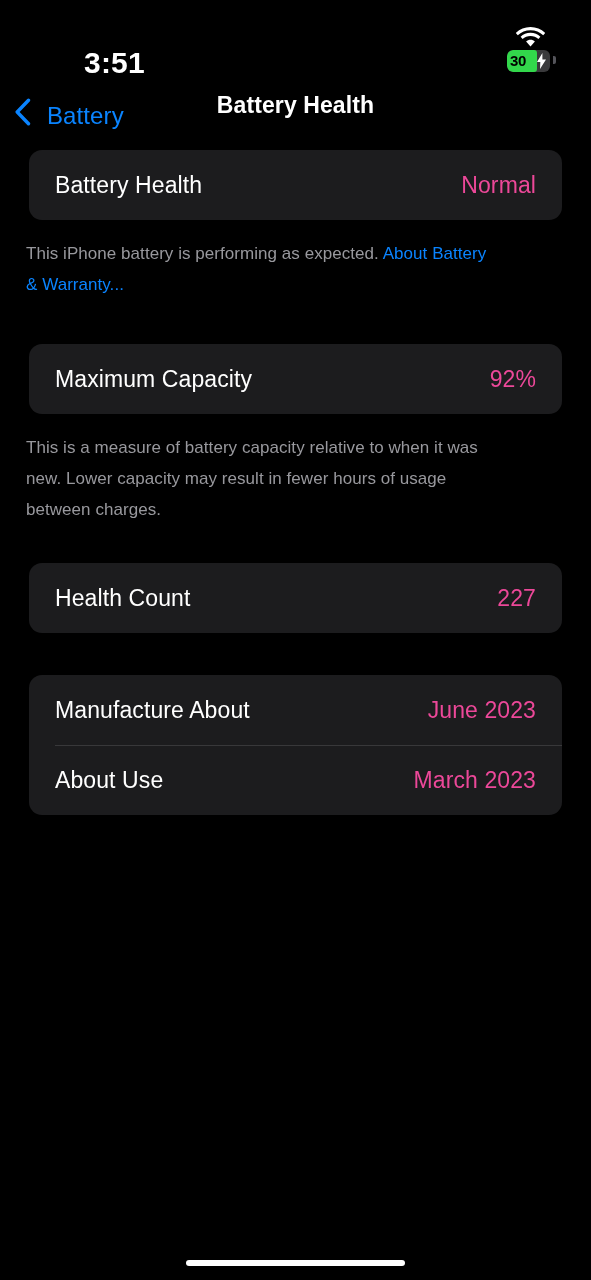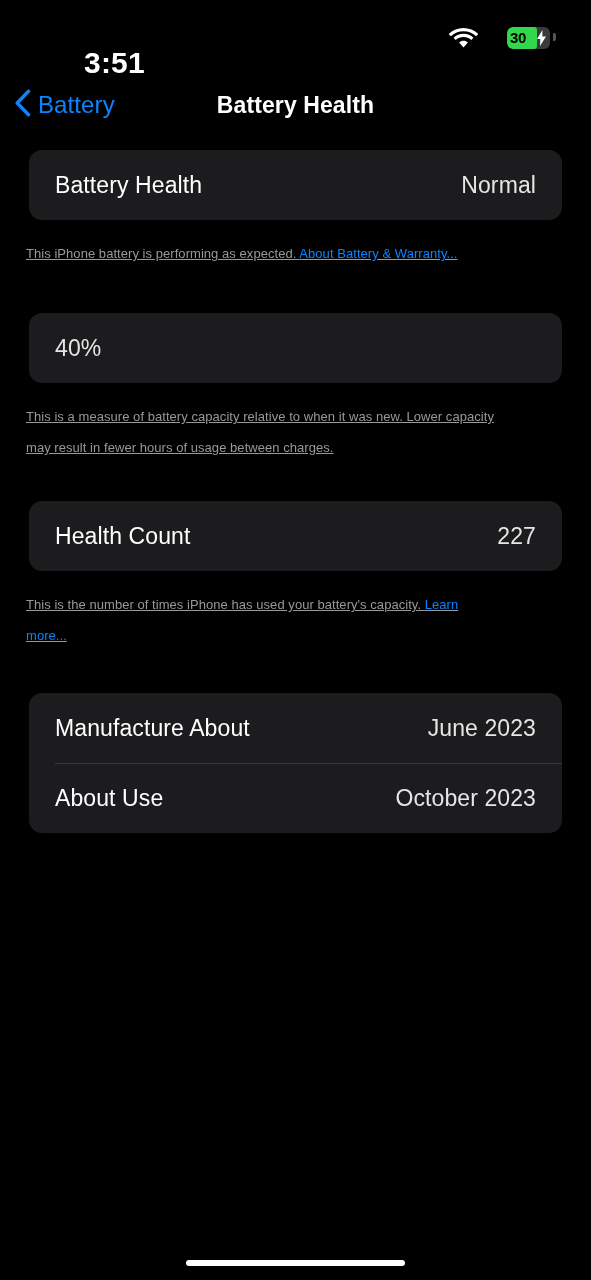--- a/index.html
+++ b/index.html
@@ -27,21 +27,22 @@
     font-weight:700;
     color:#ffffff;
     letter-spacing:0.2px;
     margin-top:24px;
   }
   #status-right {
     position:absolute;
     right:38px; top:26px;
     display:flex;
     align-items:center;
-    gap:29px;
+    gap:2px;
+    flex-direction:column;
   }
   .wifi-ic { display:block; }
   #battery-wrap {
     position:relative;
     width:46px; height:23px;
     display:flex;
     align-items:center;
   }
   #battery-shell {
     position:relative;
@@ -85,22 +86,22 @@
   #nav-bar {
     position:absolute;
     top:80px; left:0;
     width:591px; height:50px;
   }
   #back-button {
     position:absolute;
     left:14px; top:0;
     height:50px;
     display:flex;
-    align-items:center;
-    gap:7px;
+    align-items:flex-end;
+    gap:16px;
     cursor:pointer;
   }
   #back-label {
     font-size:24px;
     color:#0a84ff;
     letter-spacing:0.1px;
   }
   #nav-title {
     position:absolute;
     left:0; top:0;
@@ -142,32 +143,31 @@
     height:1px;
     background:#38383a;
   }
   .row-label {
     font-size:23px;
     color:#ffffff;
     letter-spacing:0.1px;
   }
   .row-value {
     font-size:23px;
-    color:#e5e5e5;
+    color:#ec4899;
     letter-spacing:0.1px;
   }
 
   .footer {
     margin:18px 26px 0 26px;
-    font-size:13px;
+    font-size:17px;
     line-height:31px;
     color:#98989d;
     letter-spacing:0.05px;
     max-width:470px;
-    text-decoration:underline;
   }
   .footer .lnk {
     color:#0a84ff;
     cursor:pointer;
   }
 
   .gap-a { height:44px; }
   .gap-b { height:38px; }
   .gap-c { height:42px; }
 
@@ -231,45 +231,45 @@
         <span class="row-label">Battery Health</span>
         <span class="row-value">Normal</span>
       </div>
     </div>
     <div class="footer"><span>This iPhone battery is performing as expected. </span><span class="lnk">About Battery &amp; Warranty...</span></div>
 
     <div class="gap-a"></div>
 
     <div class="card">
       <div class="row">
-        <span class="row-value">40%</span>
+        <span class="row-label">Maximum Capacity</span>
+        <span class="row-value">92%</span>
       </div>
     </div>
     <div class="footer"><span>This is a measure of battery capacity relative to when it was new. Lower capacity may result in fewer hours of usage between charges.</span></div>
 
     <div class="gap-b"></div>
 
     <div class="card">
       <div class="row">
         <span class="row-label">Health Count</span>
         <span class="row-value">227</span>
       </div>
     </div>
-    <div class="footer"><span>This is the number of times iPhone has used your battery's capacity. </span><span class="lnk">Learn more...</span></div>
 
     <div class="gap-c"></div>
 
     <div class="card">
       <div class="row">
         <span class="row-label">Manufacture About</span>
         <span class="row-value">June 2023</span>
       </div>
       <div class="row">
         <span class="row-label">About Use</span>
-        <span class="row-value">October 2023</span>
+        <span class="row-value">March 2023</span>
       </div>
     </div>
 
   </div>
 
   <div id="home-indicator"></div>
 
 </div>
 
 </body></html>

